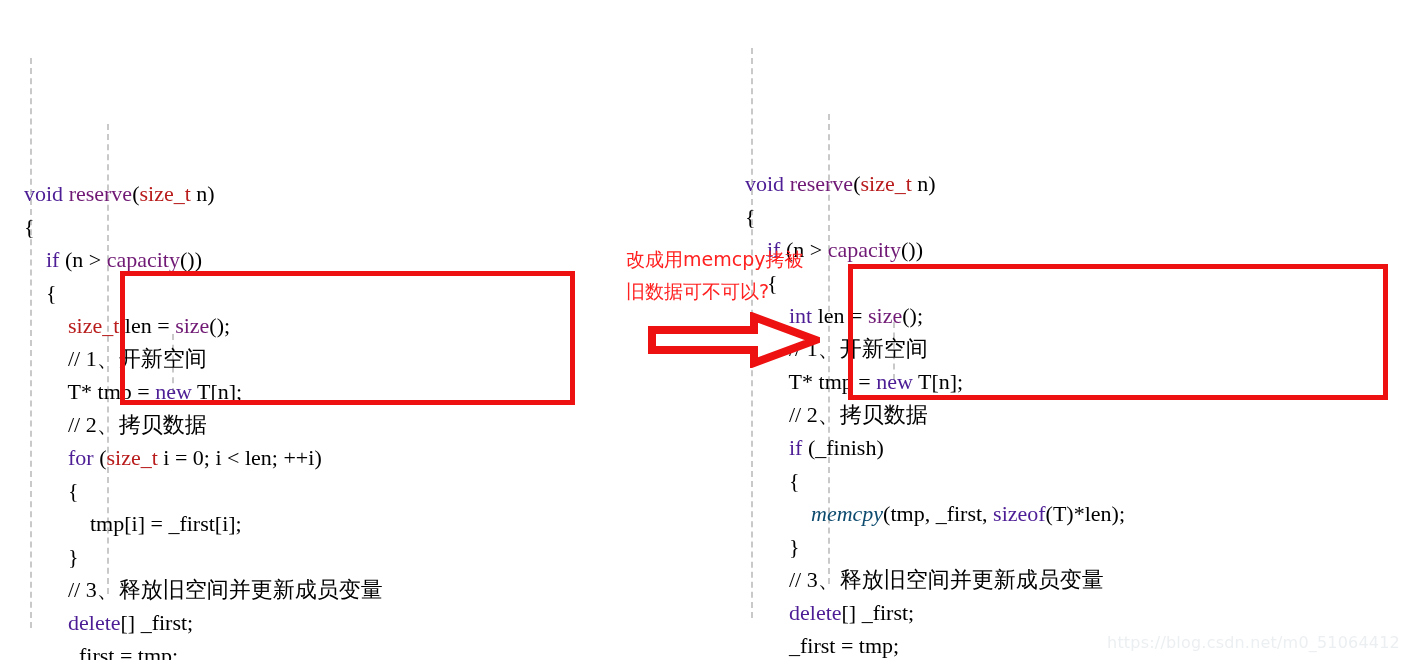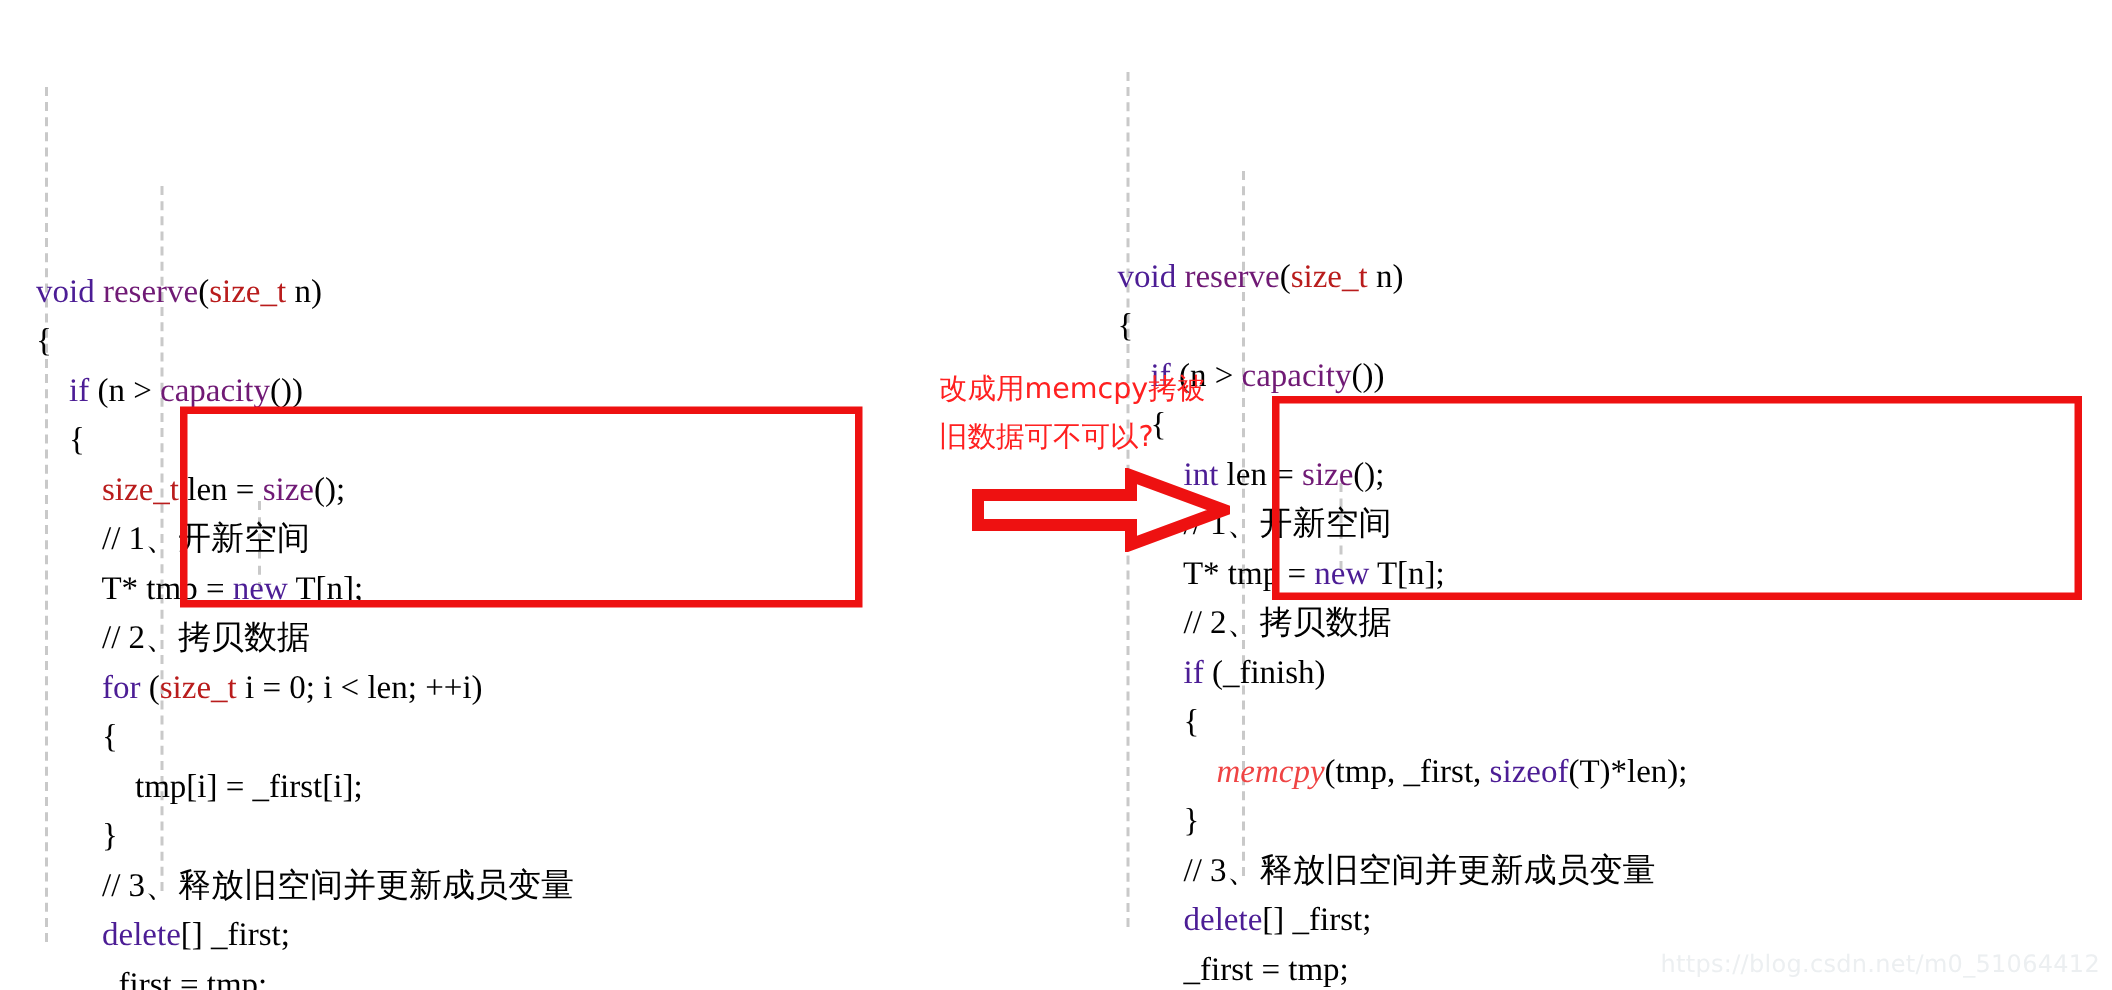--- a/index.html
+++ b/index.html
@@ -30,21 +30,21 @@
     height: 33px;
     position: relative;
     white-space: pre;
   }
 
   
   .kw     { color: #4c1d95; }            
   .fn     { color: #701a75; }            
   .type   { color: #b91c1c; }   
   .cmt    { color: #000000; }            
-  .call   { color: #ef4444; font-style: italic; }   
+  .call   { color: #0c4a6e; font-style: italic; }   
   .pl     { color: #000000; }
 
   
   .guide {
     position: absolute;
     width: 0;
     border-left: 2px dashed #c9c9c9;
   }
 
   

